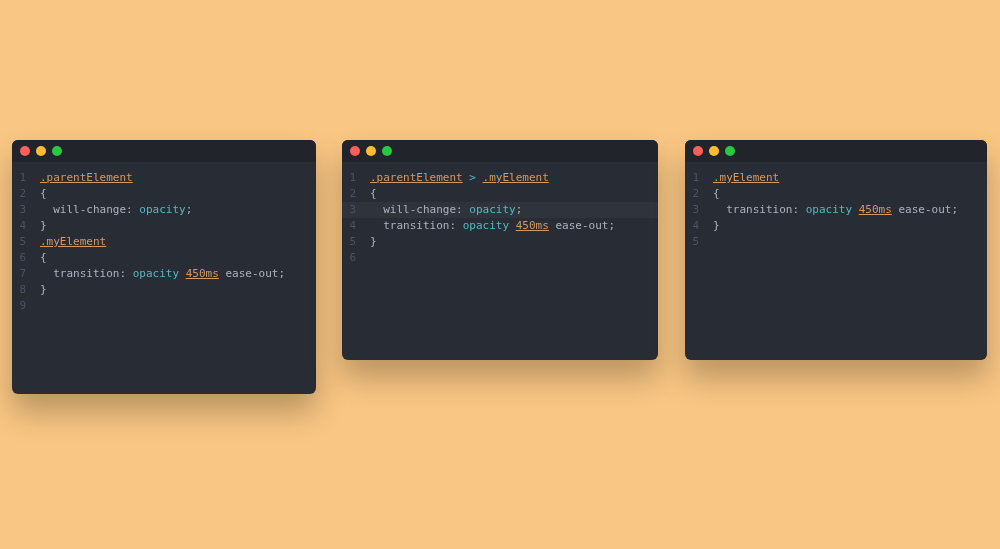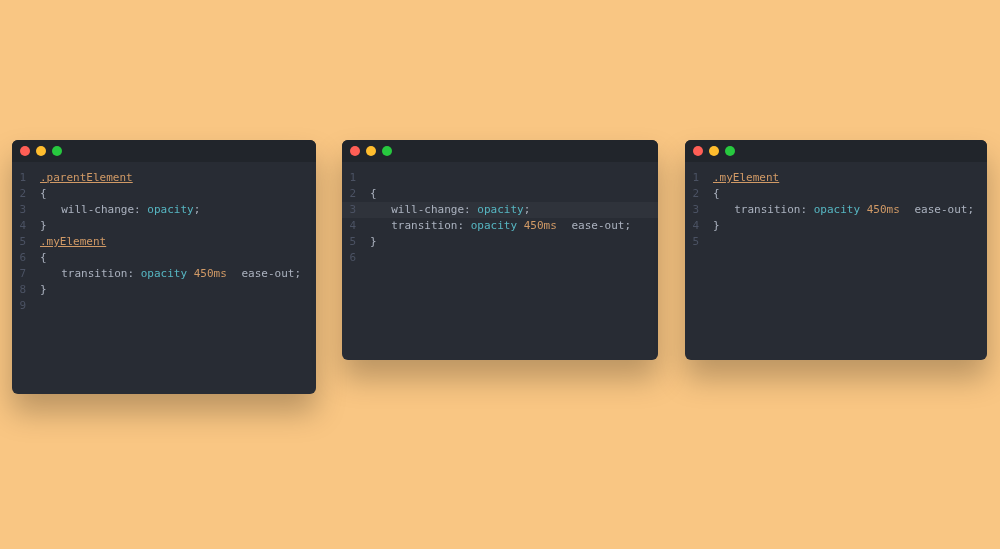--- a/index.html
+++ b/index.html
@@ -49,23 +49,23 @@
   .gutter {
     width: 22px;
     text-align: right;
     padding-right: 8px;
     color: #4b5263;
     user-select: none;
     flex: 0 0 22px;
   }
   .src { padding-left: 6px; color: #abb2bf; }
   .sel    { color: #d19a66; text-decoration: underline; }  
-  .prop   { color: #abb2bf; margin-left: 8px; }  
+  .prop   { color: #abb2bf; }  
   .kw     { color: #56b6c2; }  
-  .num    { color: #d19a66; }  
+  .num    { color: #d19a66; text-decoration: underline; }  
   .punct  { color: #abb2bf; }
 
   
   #w0 { left: 12px;  top: 140px; width: 304px; height: 254px; }
   #w1 { left: 342px; top: 140px; width: 316px; height: 220px; }
   #w2 { left: 685px; top: 140px; width: 302px; height: 220px; }
 </style>
 </head>
 <body>
 
@@ -88,21 +88,21 @@
         <div class="line"><span class="gutter">9</span><span class="src"></span></div>
       </div>
     </div>
     <div class="win" id="w1">
       <div class="titlebar">
         <span class="tl r"></span>
         <span class="tl y"></span>
         <span class="tl g"></span>
       </div>
       <div class="code">
-        <div class="line"><span class="gutter">1</span></div>
+        <div class="line"><span class="gutter">1</span><span class="src"><span class="sel">.parentElement</span><span class="kw"> &gt; </span><span class="sel">.myElement</span></span></div>
         <div class="line"><span class="gutter">2</span><span class="src"><span class="punct">{</span></span></div>
         <div class="line hl"><span class="gutter">3</span><span class="src"><span>  </span><span class="prop">will-change</span><span class="punct">: </span><span class="kw">opacity</span><span class="punct">;</span></span></div>
         <div class="line"><span class="gutter">4</span><span class="src"><span>  </span><span class="prop">transition</span><span class="punct">: </span><span class="kw">opacity </span><span class="num">450ms</span><span class="prop"> ease-out</span><span class="punct">;</span></span></div>
         <div class="line"><span class="gutter">5</span><span class="src"><span class="punct">}</span></span></div>
         <div class="line"><span class="gutter">6</span><span class="src"></span></div>
       </div>
     </div>
     <div class="win" id="w2">
       <div class="titlebar">
         <span class="tl r"></span>

